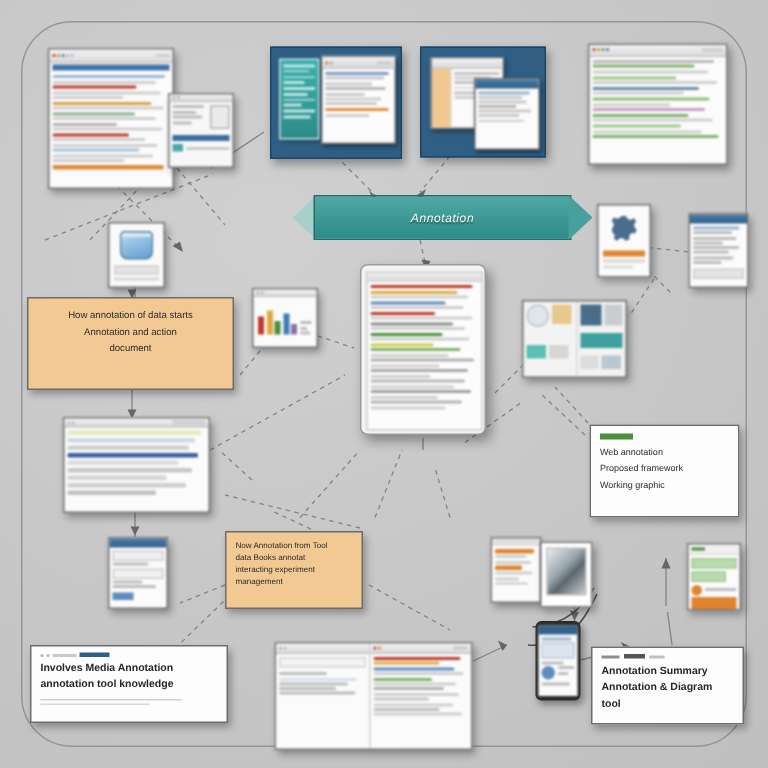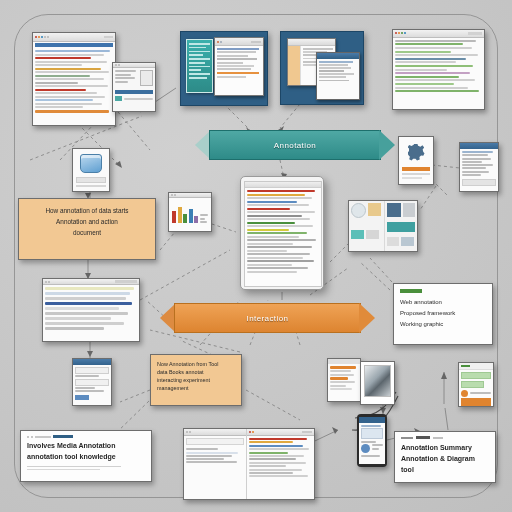--- a/index.html
+++ b/index.html
@@ -33,21 +33,21 @@
   .board{position:absolute;background:#2f5f85;border:1px solid #1d4666;
     box-shadow:2px 3px 6px rgba(0,0,0,.35);}
 
   
   .arrow{position:absolute;height:30px;display:flex;align-items:center;justify-content:center;
      color:#ffffff;font-size:8px;letter-spacing:.4px;text-shadow:0 1px 1px rgba(0,0,0,.45);
      filter:blur(.35px);}
   .arrow .shaft{position:absolute;left:14px;right:14px;top:0;bottom:0;}
   .arrow .head{position:absolute;top:0;width:0;height:0;border-top:15px solid transparent;border-bottom:15px solid transparent;}
   .arrow .tail{position:absolute;top:0;width:0;height:0;border-top:15px solid transparent;border-bottom:15px solid transparent;}
-  .arrow span{position:relative;z-index:3;}
+  .arrow span{position:relative;z-index:3;font-style:italic;}
 
   .teal .shaft{background:linear-gradient(#4fa8a4,#2e8b88);border:1px solid #1d6f6c;box-sizing:border-box;}
   .teal .head{right:0;border-left:16px solid #47a09c;}
   .teal .tail{left:0;border-right:16px solid #a9cfca;}
 
   .orange .shaft{background:linear-gradient(#efa356,#dd8430);border:1px solid #b9701f;box-sizing:border-box;}
   .orange .head{right:0;border-left:16px solid #e08b3a;}
   .orange .tail{left:0;border-right:16px solid #dd8b41;}
 
   
@@ -513,26 +513,20 @@
     </div>
   </div>
 
   <div class="arrow teal" style="left:195px;top:130px;width:200px;">
     <div class="tail"></div>
     <div class="shaft"></div>
     <div class="head"></div>
     <span>Annotation</span>
   </div>
 
-  <div class="arrow orange" style="left:160px;top:303px;width:215px;">
-    <div class="tail"></div>
-    <div class="shaft"></div>
-    <div class="head"></div>
-    <span>Interaction</span>
-  </div>
 
   <div class="note tan" style="left:18px;top:198px;width:138px;height:62px;text-align:center;">
     <div>How annotation of data starts</div>
     <div>Annotation and action</div>
     <div>document</div>
   </div>
 
   <div class="note tan" style="left:150px;top:354px;width:92px;height:52px;padding:5px 6px;line-height:1.5;font-size:5.4px;">
     <div>Now Annotation from Tool</div>
     <div>data  Books annotat</div>

